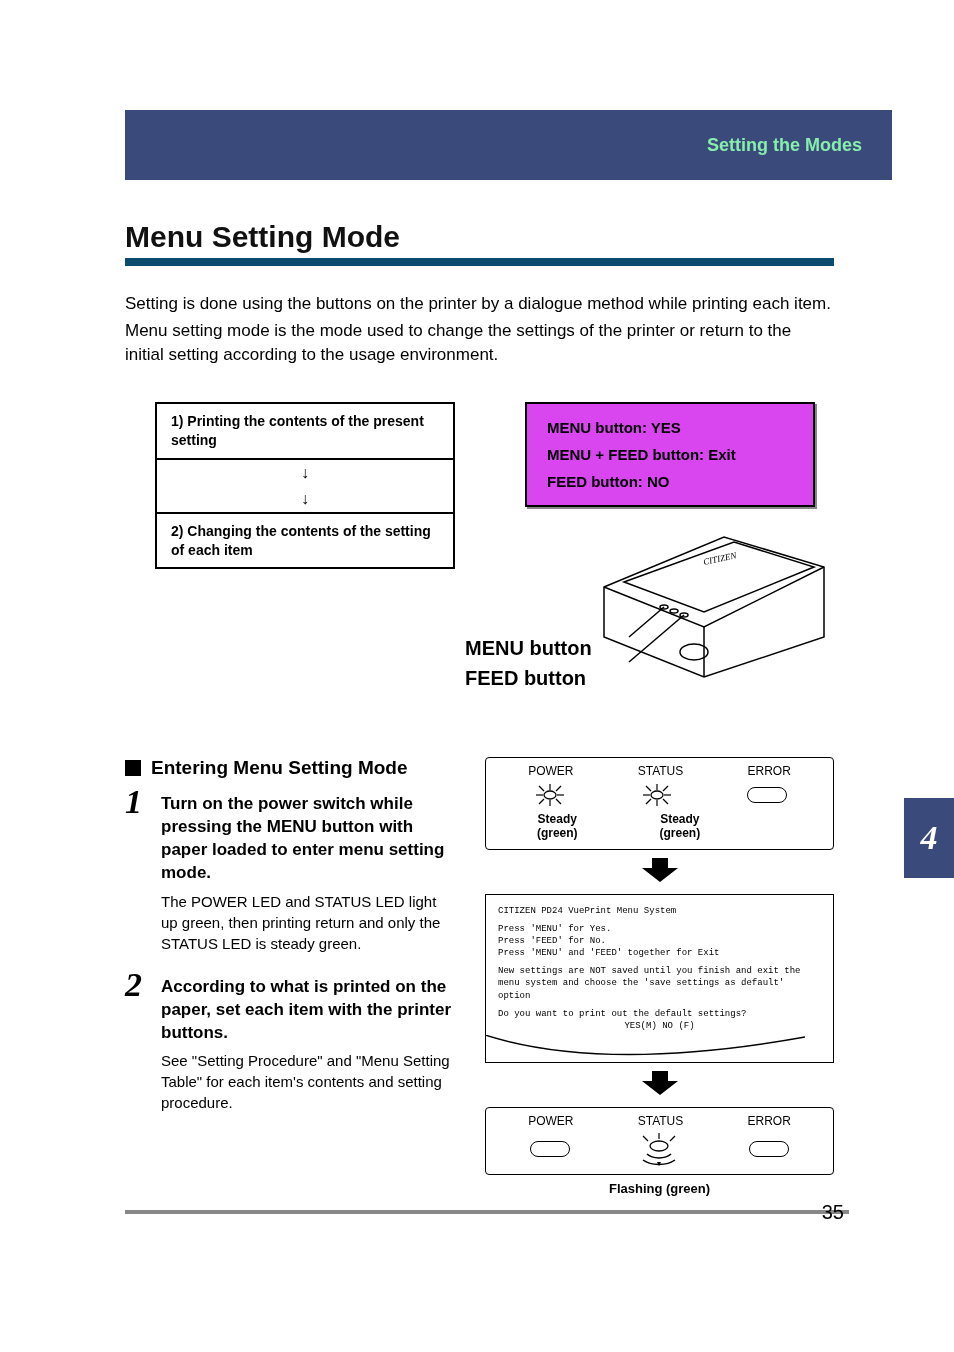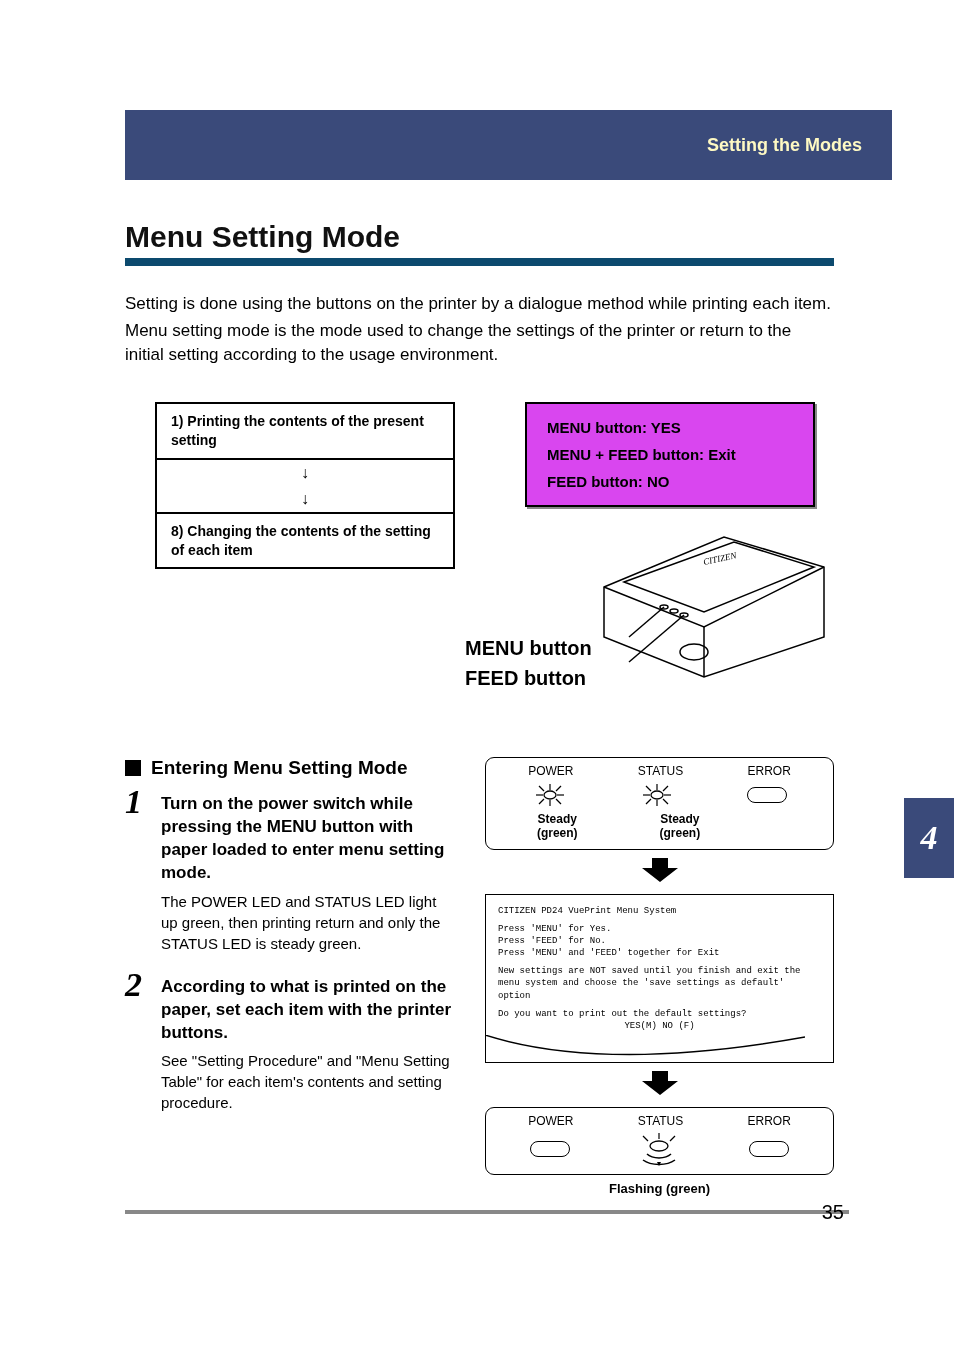--- a/index.html
+++ b/index.html
@@ -17,21 +17,21 @@
     left: 125px;
     right: 62px;
     height: 70px;
     background: #3a4a7a;
     display: flex;
     align-items: center;
     justify-content: flex-end;
     padding-right: 30px;
   }
   .header-band span {
-    color: #fef9c3;
+    color: #86efac;
     font-weight: 600;
     font-size: 18px;
   }
   .content {
     position: absolute;
     top: 220px;
     left: 125px;
     right: 120px;
   }
   .page-title {
@@ -150,21 +150,21 @@
     line-height: 1.4;
     margin-top: 6px;
     margin-left: 36px;
   }
   .right-col {
     flex: 1;
     position: relative;
   }
   .led-panel {
     border: 1.5px solid #000;
-    border-radius: 9px;
+    border-radius: 4px;
     padding: 6px 10px 8px;
     background: #fff;
   }
   .led-row {
     display: flex;
     justify-content: space-around;
     font-size: 12px;
     font-family: Arial, sans-serif;
     margin-bottom: 4px;
   }
@@ -261,21 +261,21 @@
   <div class="intro">
     <p>Setting is done using the buttons on the printer by a dialogue method while printing each item.</p>
     <p>Menu setting mode is the mode used to change the settings of the printer or return to the initial setting according to the usage environment.</p>
   </div>
 
   <div class="diagram-row">
     <div class="flow-col">
       <div class="flow-box">1) Printing the contents of the present setting</div>
       <div class="flow-arrow">↓</div>
       <div class="flow-arrow">↓</div>
-      <div class="flow-box">8) Changing the contents of the setting of each item</div>
+      <div class="flow-box">2) Changing the contents of the setting of each item</div>
     </div>
 
     <div class="printer-col">
       <div class="legend-box">
         <div>MENU button: YES</div>
         <div>MENU + FEED button: Exit</div>
         <div>FEED button: NO</div>
       </div>
       <div class="printer-wrap">
         <div class="callout callout-menu">MENU button</div>

